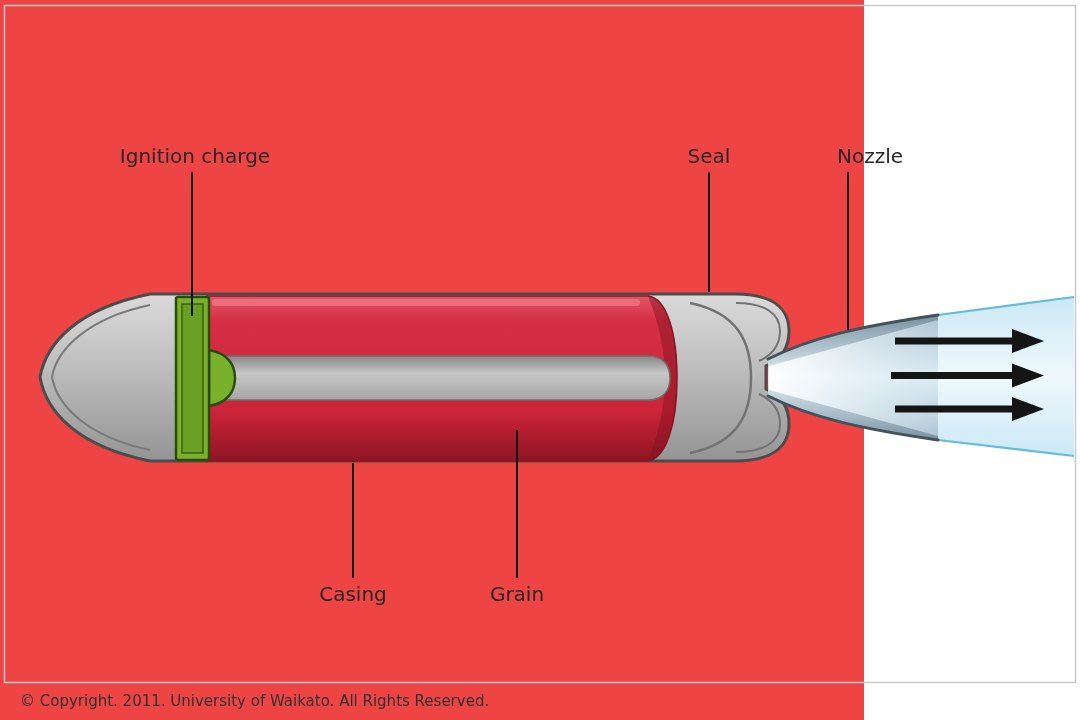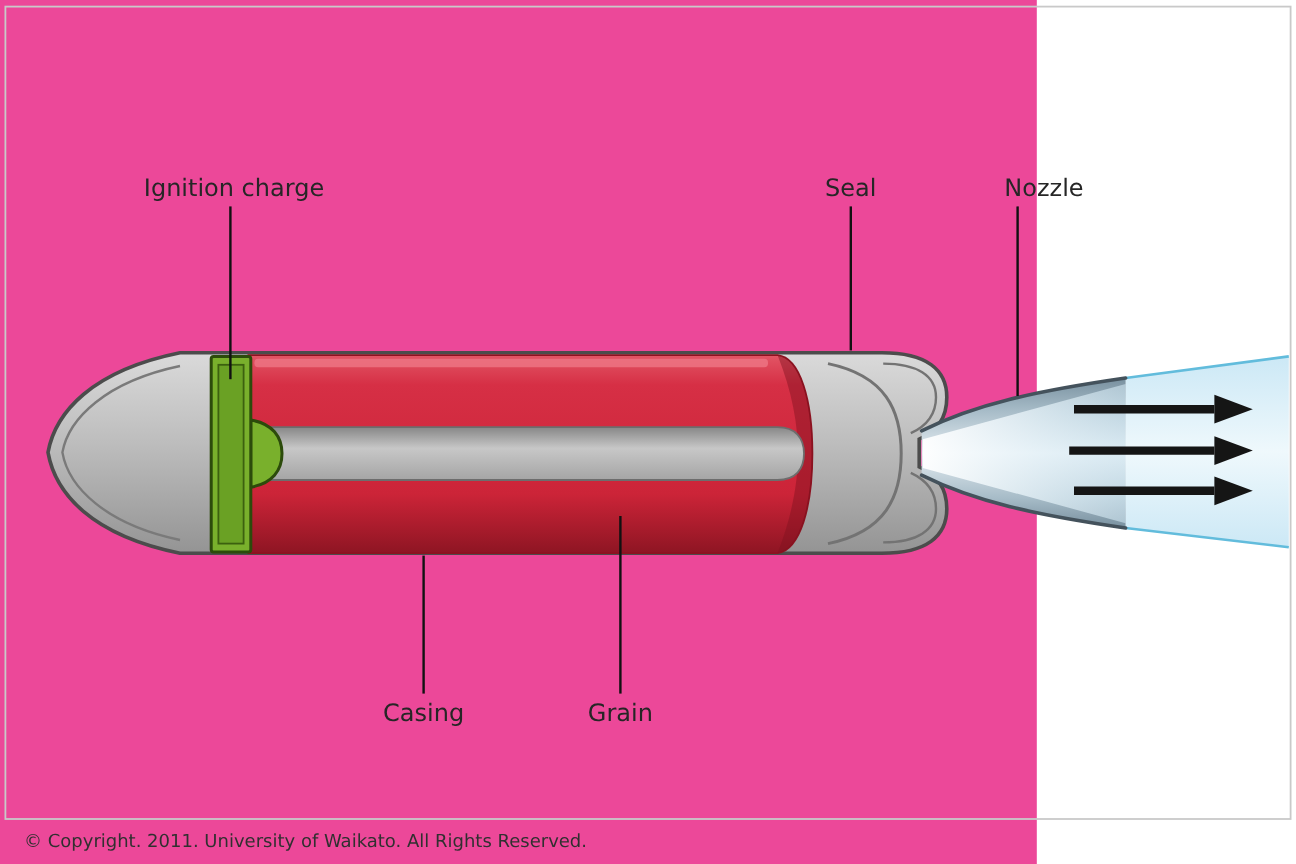--- a/index.html
+++ b/index.html
@@ -8,21 +8,21 @@
     background: #ffffff;
     width: 1080px;
     height: 720px;
     overflow: hidden;
     font-family: "DejaVu Sans", sans-serif;
   }
   #stage {
     position: relative;
     width: 864px;
     height: 720px;
-    background: #ec4899;
+    background: #ef4444;
   }
   svg { display: block; }
   text {
     font-family: "DejaVu Sans", sans-serif;
     fill: #262626;
   }
   .diagram-label { font-size: 20px; }
   .copyright { font-size: 15px; fill: #303030; }
 </style>
 </head>

